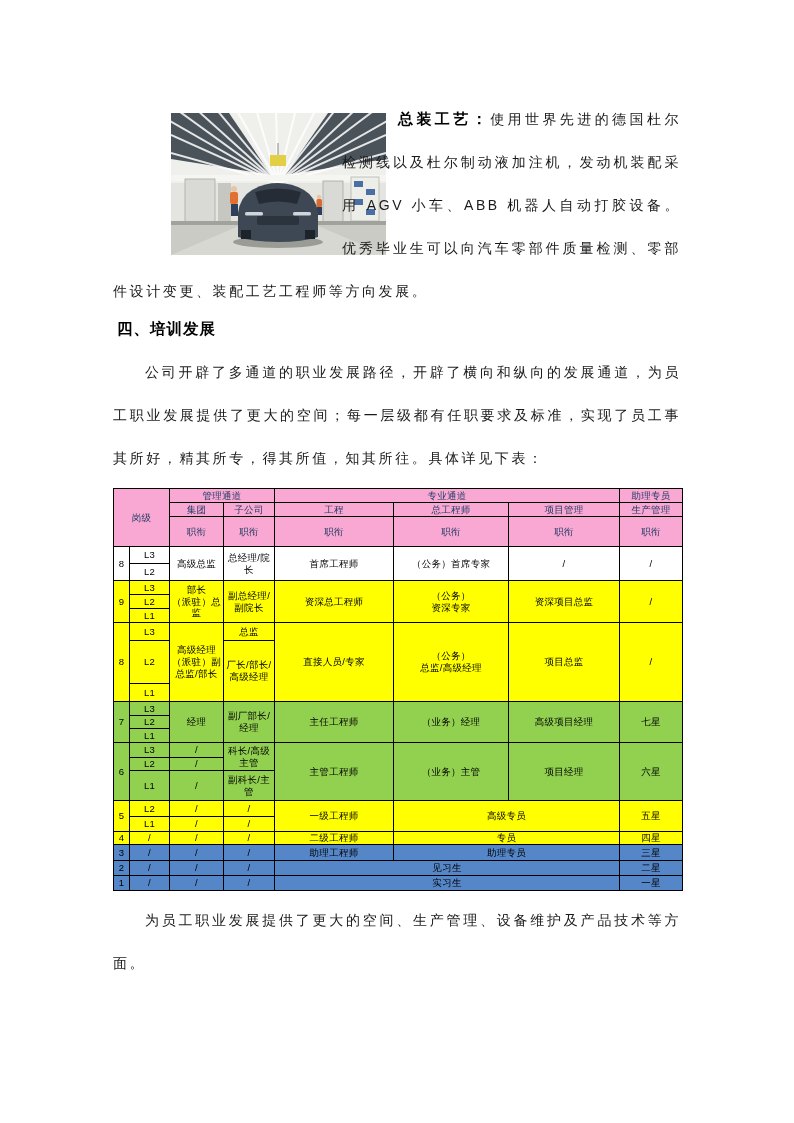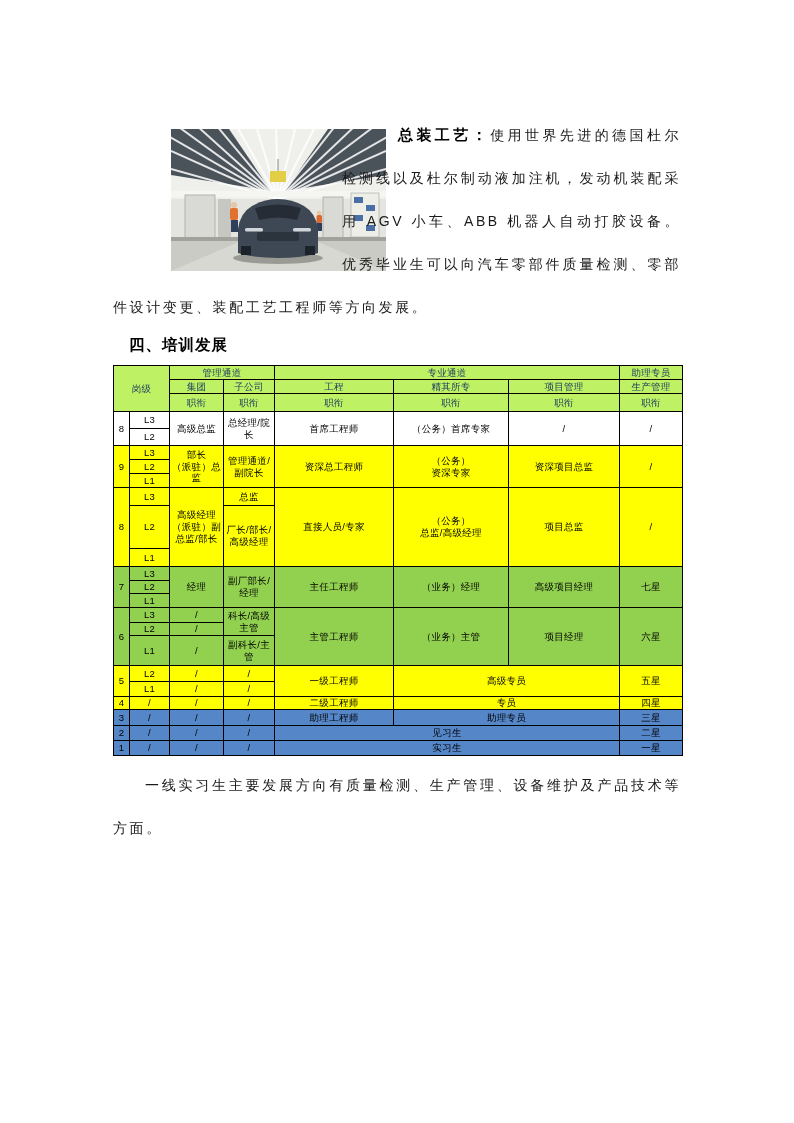--- a/index.html
+++ b/index.html
@@ -4,21 +4,21 @@
 <style>
   * { box-sizing: border-box; }
   html, body { margin: 0; padding: 0; background: #ffffff; }
   .page {
     width: 794px; height: 1123px;
     background: #ffffff;
     overflow: hidden;
     position: relative;
     font-family: "Liberation Sans", sans-serif;
     color: #000000;
-    padding: 16px 113px;
+    padding: 0 113px;
   }
   .body-text {
     font-size: 14px;
     line-height: 43px;
     text-align: justify;
     letter-spacing: 2.6px;
     margin: 0;
     color: #1a1a1a;
   }
   .intro-p { margin-top: 97px; text-indent: 56px; }
@@ -26,21 +26,21 @@
   .photo {
     float: left;
     width: 215px; height: 142px;
     margin: 16px 12px 10px 2px;
   }
   .section-heading {
     font-size: 15.5px;
     font-weight: bold;
     line-height: 24px;
     letter-spacing: 1px;
-    margin: 4px 0 0 16px;
+    margin: 4px 0 0 4px;
     color: #000;
   }
   .indent-p { text-indent: 32px; margin-top: 10px; }
   .closing-p { margin-top: 8px; }
 
   table.career {
     margin-top: 8px;
     border-collapse: collapse;
     table-layout: fixed;
     width: 569px;
@@ -51,21 +51,21 @@
   .career td, .career th {
     border: 1px solid #000;
     padding: 0 1px;
     text-align: center;
     vertical-align: middle;
     line-height: 1.25;
     font-weight: normal;
     white-space: pre-line;
     overflow: hidden;
   }
-  .career th { background: #bef264; color: #17365D; }
+  .career th { background: #f9a8d4; color: #17365D; }
   tr.w  > td { background: #ffffff; }
   tr.y  > td { background: #FFFF00; }
   tr.gn > td { background: #92D050; }
   tr.bl > td { background: #5586C7; }
 </style>
 </head>
 <body>
 
 <div class="page">
 
@@ -125,20 +125,21 @@
         <rect x="74" y="99" width="18" height="3.5" rx="1.5" fill="#cfd5da"></rect>
         <rect x="122" y="99" width="18" height="3.5" rx="1.5" fill="#cfd5da"></rect>
         <rect x="70" y="117" width="10" height="9" fill="#1d232b"></rect>
         <rect x="134" y="117" width="10" height="9" fill="#1d232b"></rect>
       </svg>
     </span><span class="intro-label">总装工艺：</span><span>使用世界先进的德国杜尔检测线以及杜尔制动液加注机，发动机装配采用 AGV 小车、ABB 机器人自动打胶设备。优秀毕业生可以向汽车零部件质量检测、零部件设计变更、装配工艺工程师等方向发展。</span>
   </p>
 
   <h2 class="section-heading">四、培训发展</h2>
 
+  <p class="body-text indent-p">公司开辟了多通道的职业发展路径，开辟了横向和纵向的发展通道，为员工职业发展提供了更大的空间；每一层级都有任职要求及标准，实现了员工事其所好，精其所专，得其所值，知其所往。具体详见下表：</p>
 
   <table class="career">
     <colgroup>
       <col style="width:16px">
         <col style="width:40px">
         <col style="width:54px">
         <col style="width:51px">
       <col style="width:119px">
         <col style="width:115px">
         <col style="width:111px">
@@ -149,25 +150,25 @@
         <tr style="height:14px">
       <th rowspan="3" colspan="2">岗级</th>
       <th colspan="2">管理通道</th>
       <th colspan="3">专业通道</th>
       <th>助理专员</th>
     </tr>
     <tr style="height:14px">
       <th>集团</th>
       <th>子公司</th>
       <th>工程</th>
-      <th>精其所专</th>
+      <th>总工程师</th>
       <th>项目管理</th>
       <th>生产管理</th>
     </tr>
-    <tr style="height:18px">
+    <tr style="height:30px">
       <th>职衔</th>
       <th>职衔</th>
       <th>职衔</th>
       <th>职衔</th>
       <th>职衔</th>
       <th>职衔</th>
     </tr>
 
     <tr class="w" style="height:17px">
       <td rowspan="2">8</td>
@@ -181,21 +182,21 @@
     </tr>
     <tr class="w" style="height:17px">
       <td>L2</td>
     </tr>
 
     <tr class="y" style="height:14px">
       <td rowspan="3">9</td>
       <td>L3</td>
       <td rowspan="3">部长
 （派驻）总监</td>
-      <td rowspan="3">管理通道/副院长</td>
+      <td rowspan="3">副总经理/副院长</td>
       <td rowspan="3">资深总工程师</td>
       <td rowspan="3">（公务）
 资深专家</td>
       <td rowspan="3">资深项目总监</td>
       <td rowspan="3">/</td>
     </tr>
     <tr class="y" style="height:14px">
           <td>L2</td>
         </tr>
     <tr class="y" style="height:14px">
@@ -306,15 +307,15 @@
       <td>1</td>
       <td>/</td>
       <td>/</td>
       <td>/</td>
       <td colspan="3">实习生</td>
       <td>一星</td>
     </tr>
   </tbody>
     </table>
 
-  <p class="body-text indent-p closing-p">一线实习生主要发展方向有质量检测、生产管理、设备维护及产品技术等方面。</p>
+  <p class="body-text indent-p closing-p">为员工职业发展提供了更大的空间、生产管理、设备维护及产品技术等方面。</p>
 
 </div>
 
 </body></html>

